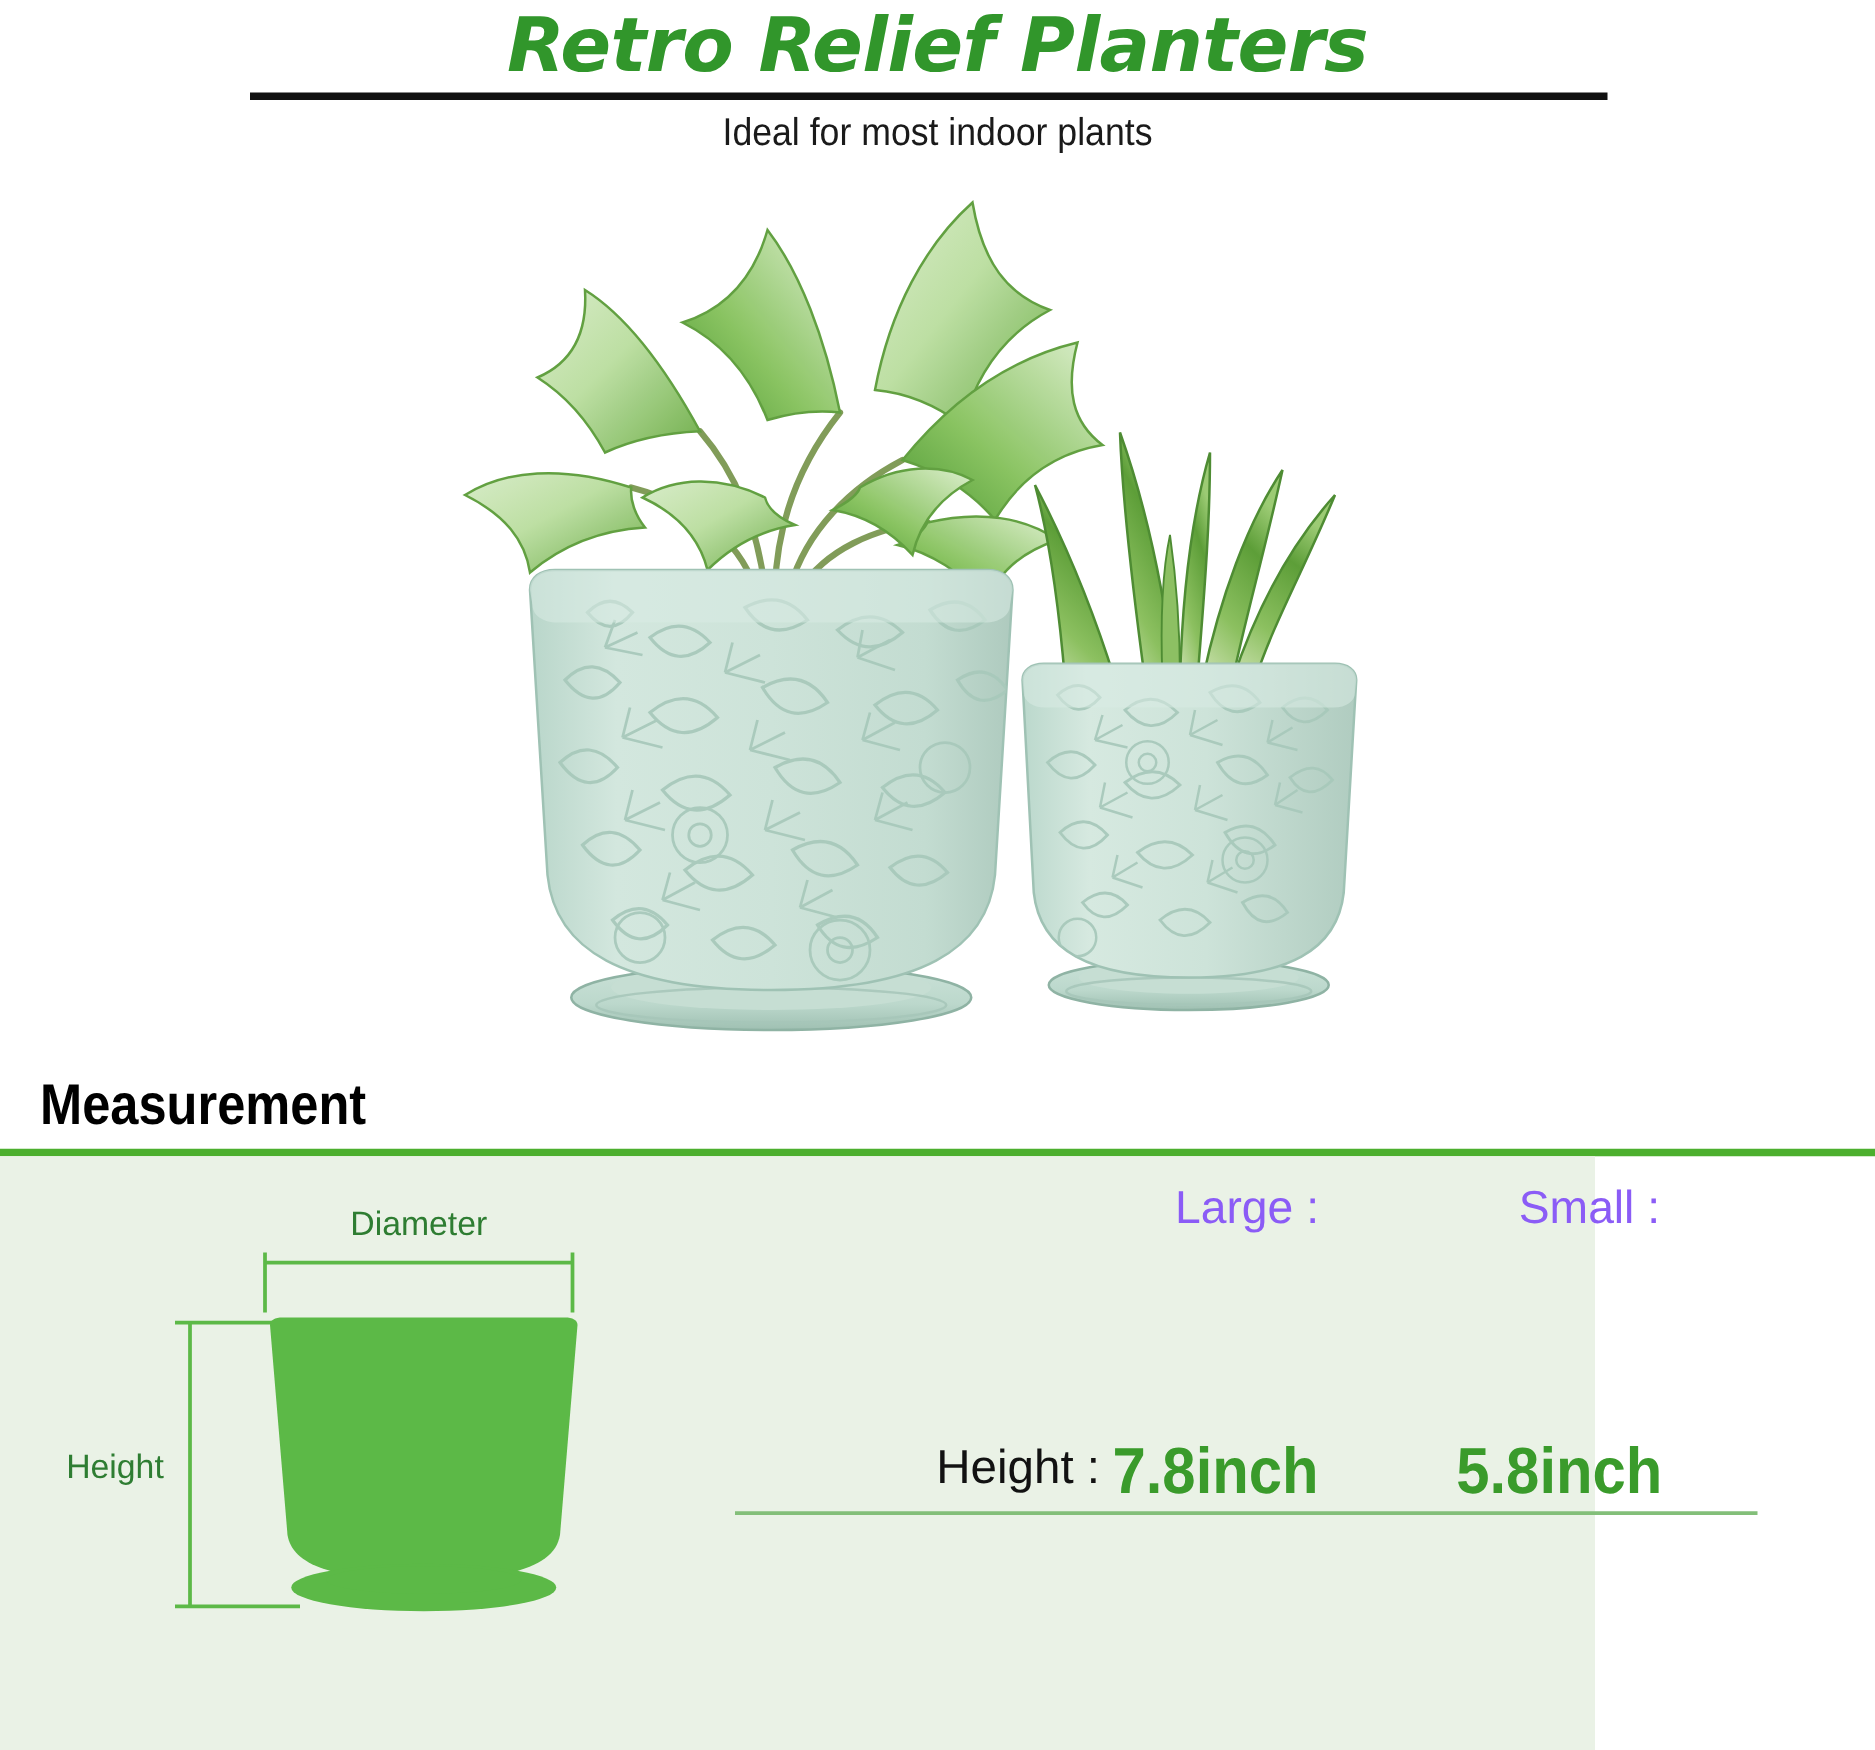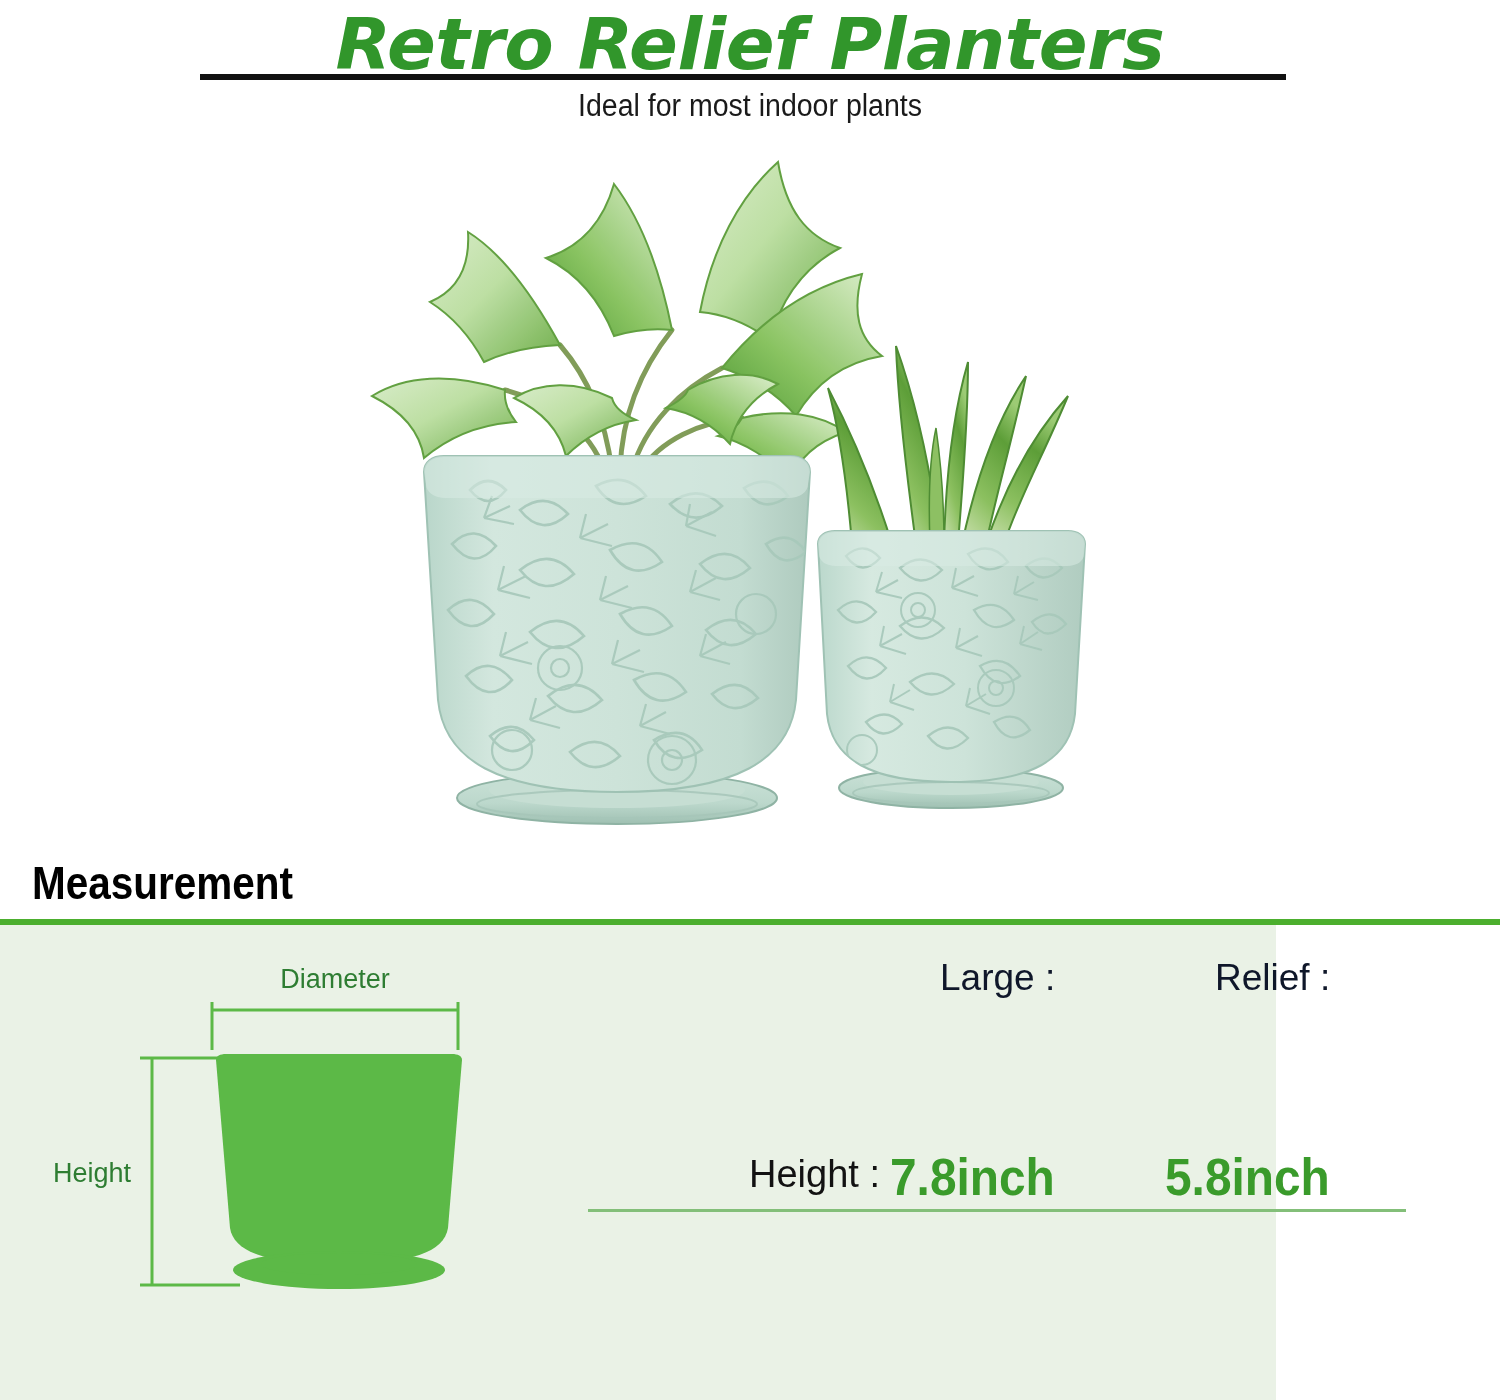--- a/index.html
+++ b/index.html
@@ -27,21 +27,21 @@
     height: 140px;
   }
 
   #title {
     position: absolute;
     left: 0; top: 2px;
     width: 1500px;
     text-align: center;
     color: #31962b;
     font-family: "DejaVu Sans", sans-serif;
-    font-size: 72px;
+    font-size: 60px;
     font-weight: bold;
     font-style: italic;
     letter-spacing: -0.5px;
     white-space: nowrap;
   }
 
   #title-rule {
     position: absolute;
     left: 200px;
     top: 74px;
@@ -128,22 +128,22 @@
   .spec-head {
     position: absolute;
     top: 20px;
     left: 0;
     width: 830px;
     height: 60px;
   }
 
   .spec-head-cell {
     position: absolute;
-    top: 12px;
-    color: #0f172a;
+    top: 0;
+    color: #8b5cf6;
     font-family: "Liberation Sans", sans-serif;
     font-size: 37px;
     font-weight: 400;
     white-space: nowrap;
   }
   .spec-head-cell.large { left: 352px; }
   .spec-head-cell.small { left: 627px; }
 
   .spec-row {
     position: absolute;
@@ -413,21 +413,21 @@
 
         <ellipse cx="299" cy="330" rx="106" ry="19" fill="#5cb947"></ellipse>
         <ellipse cx="299" cy="324" rx="78" ry="11" fill="#5cb947"></ellipse>
       </svg>
     </div>
 
     <div id="spec-table">
 
       <div class="spec-head">
         <div class="spec-head-cell large">Large :</div>
-        <div class="spec-head-cell small">Relief :</div>
+        <div class="spec-head-cell small">Small :</div>
       </div>
 
 
       <div class="spec-row row1">
         <div class="spec-label">Height :</div>
         <div class="spec-value v0">7.8inch</div>
         <div class="spec-value v1">5.8inch</div>
         <div class="spec-rule"></div>
       </div>
 

